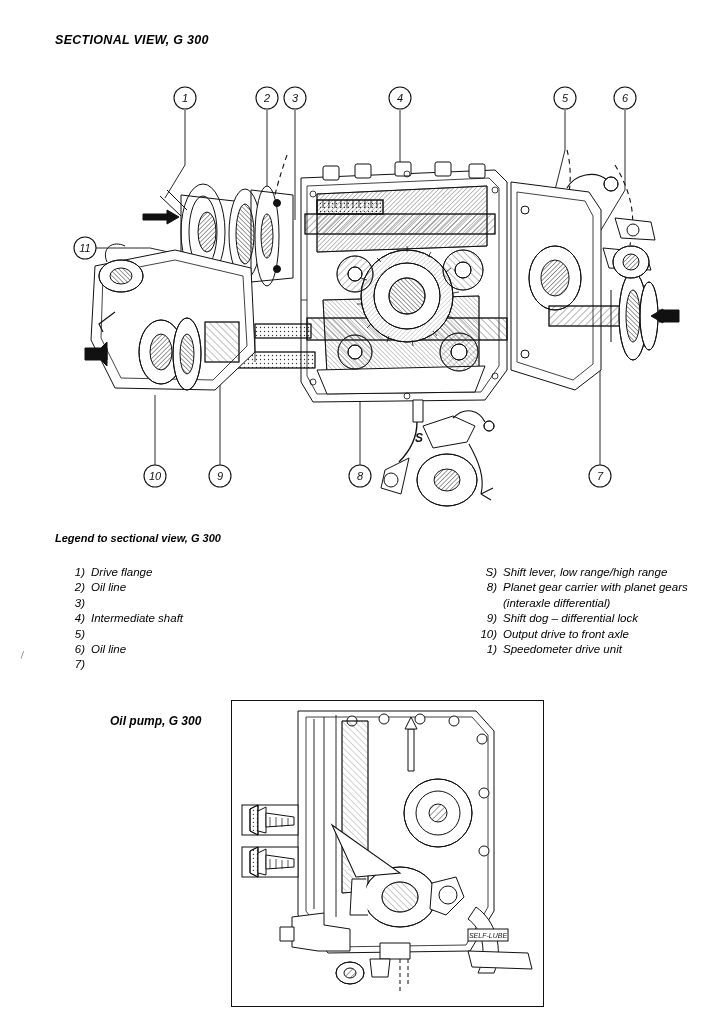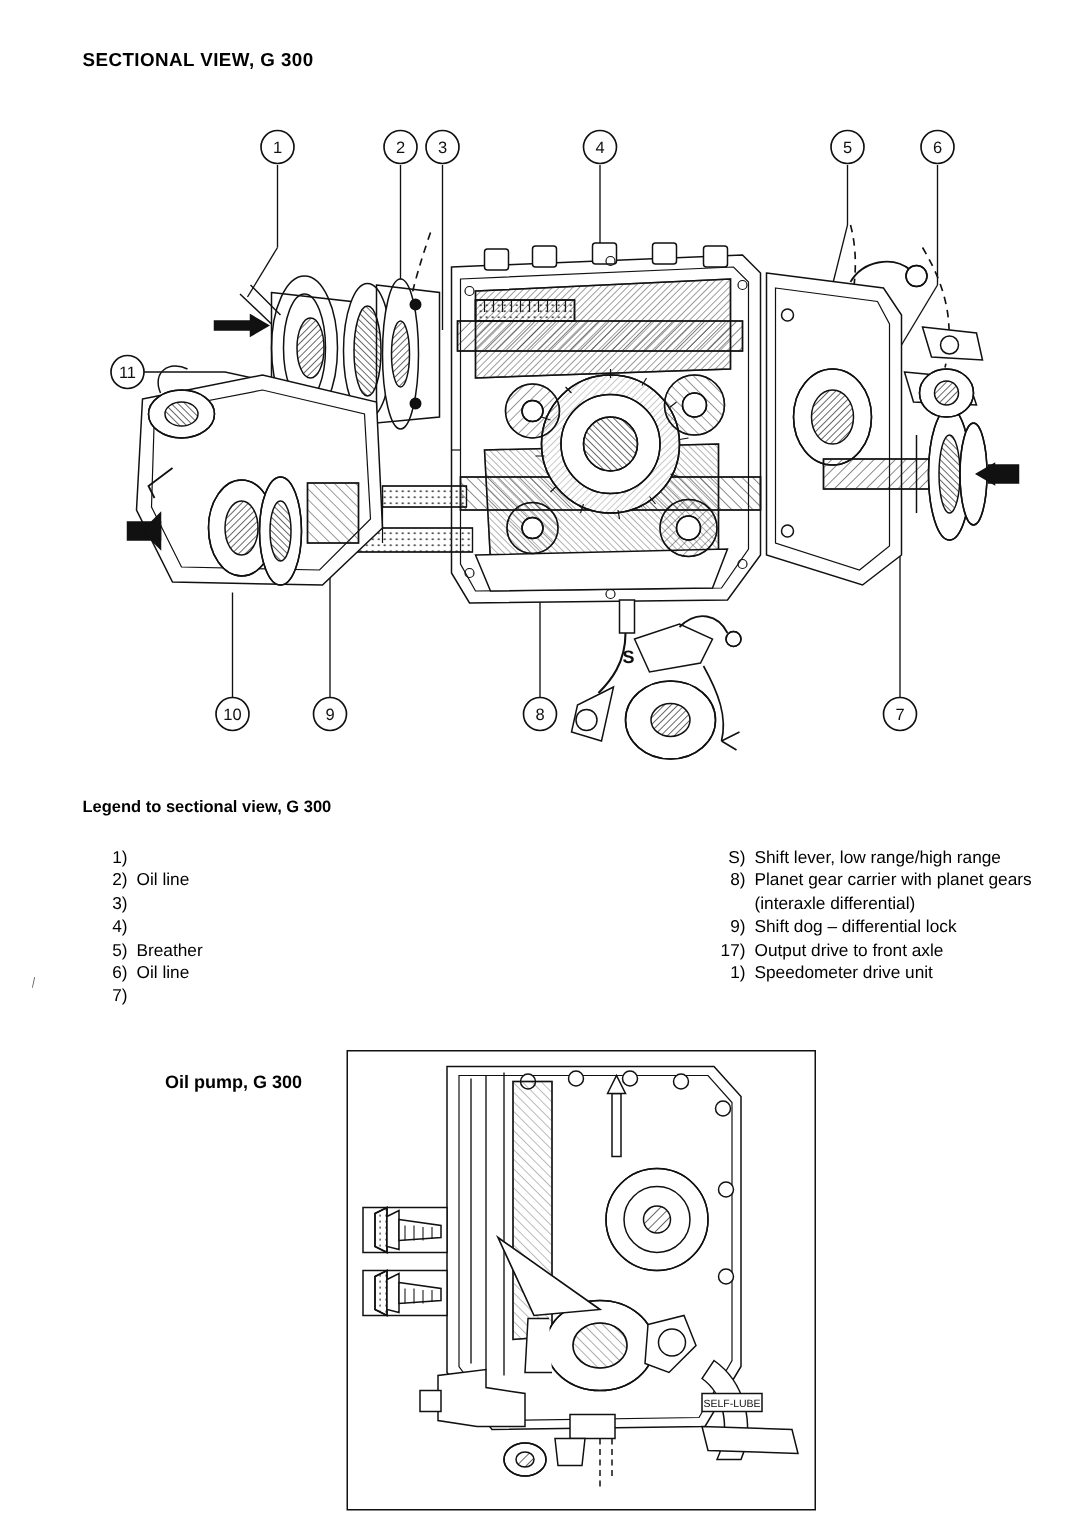--- a/index.html
+++ b/index.html
@@ -13,20 +13,21 @@
     position: relative;
     font-family: "Liberation Sans", sans-serif;
     color: #000000;
     overflow: hidden;
   }
   .page {
     position: absolute;
     left: 0; top: 0;
     width: 664px;
     height: 1024px;
+    font-style: italic;
   }
   .title {
     position: absolute;
     left: 55px;
     top: 33px;
     font-size: 12.5px;
     font-weight: bold;
     letter-spacing: 0.3px;
   }
 
@@ -398,34 +399,35 @@
       </g>
     </svg>
   </div>
 
   <div class="legend-title">Legend to sectional view, G 300</div>
 
   <div class="legend">
     <div class="legend-col left">
       <div class="legend-item">
         <span class="legend-key">1)</span>
+        <span class="legend-text">Drive flange</span>
       </div>
       <div class="legend-item">
         <span class="legend-key">2)</span>
         <span class="legend-text">Oil line</span>
       </div>
       <div class="legend-item">
         <span class="legend-key">3)</span>
       </div>
       <div class="legend-item">
         <span class="legend-key">4)</span>
+        <span class="legend-text">Intermediate shaft</span>
       </div>
       <div class="legend-item">
         <span class="legend-key">5)</span>
-        <span class="legend-text">Breather</span>
       </div>
       <div class="legend-item">
         <span class="legend-key">6)</span>
         <span class="legend-text">Oil line</span>
       </div>
       <div class="legend-item">
         <span class="legend-key">7)</span>
       </div>
     </div>
 
@@ -437,21 +439,21 @@
       <div class="legend-item">
         <span class="legend-key">8)</span>
         <span class="legend-text">Planet gear carrier with planet gears</span>
       </div>
       <div class="legend-sub">(interaxle differential)</div>
       <div class="legend-item">
         <span class="legend-key">9)</span>
         <span class="legend-text">Shift dog – differential lock</span>
       </div>
       <div class="legend-item">
-        <span class="legend-key">17)</span>
+        <span class="legend-key">10)</span>
         <span class="legend-text">Output drive to front axle</span>
       </div>
       <div class="legend-item">
         <span class="legend-key">1)</span>
         <span class="legend-text">Speedometer drive unit</span>
       </div>
     </div>
   </div>
 
   <div class="pump-title">Oil pump, G 300</div>

